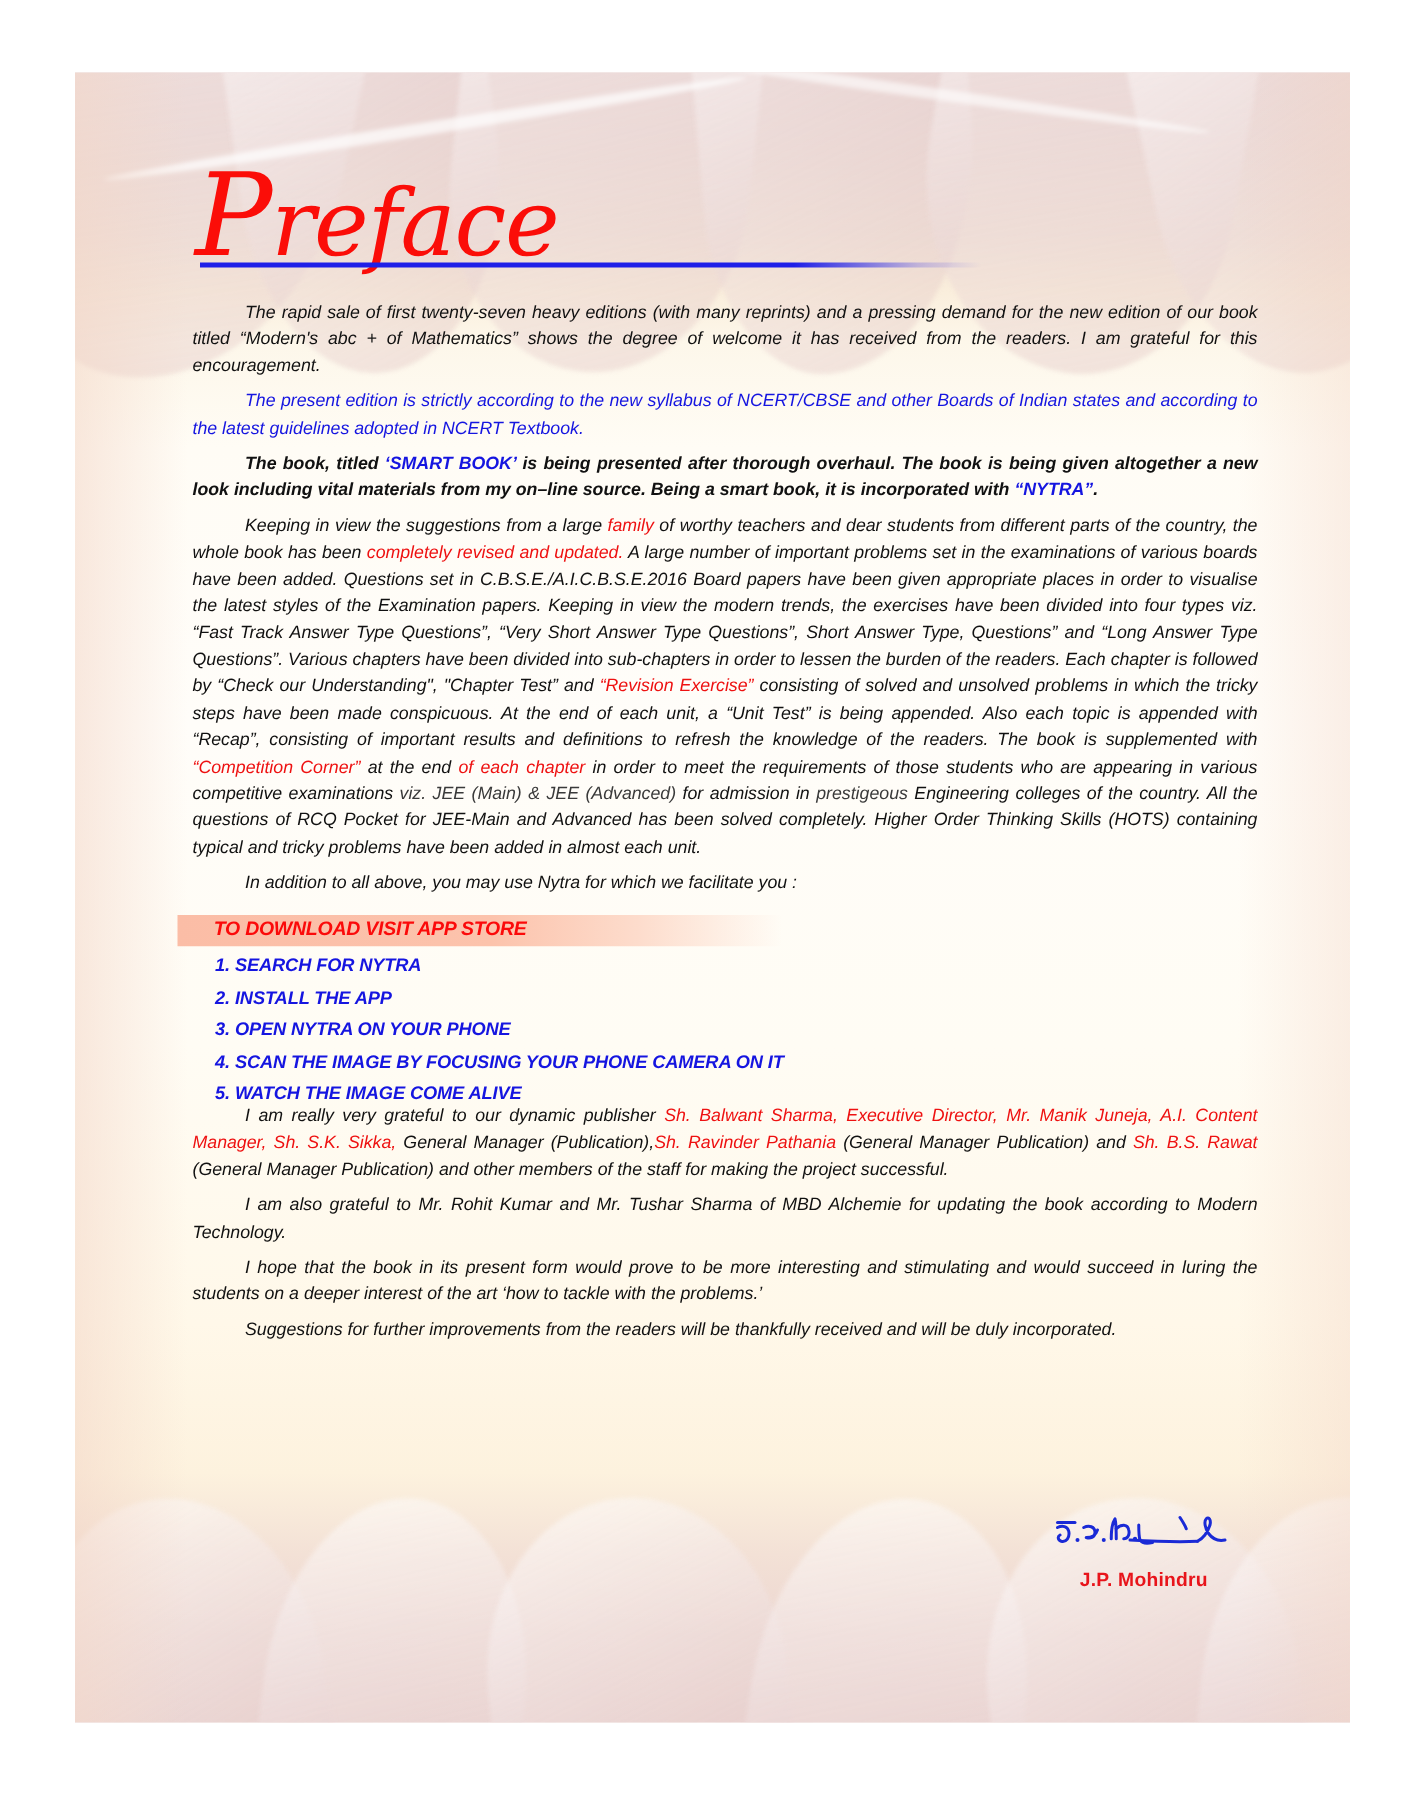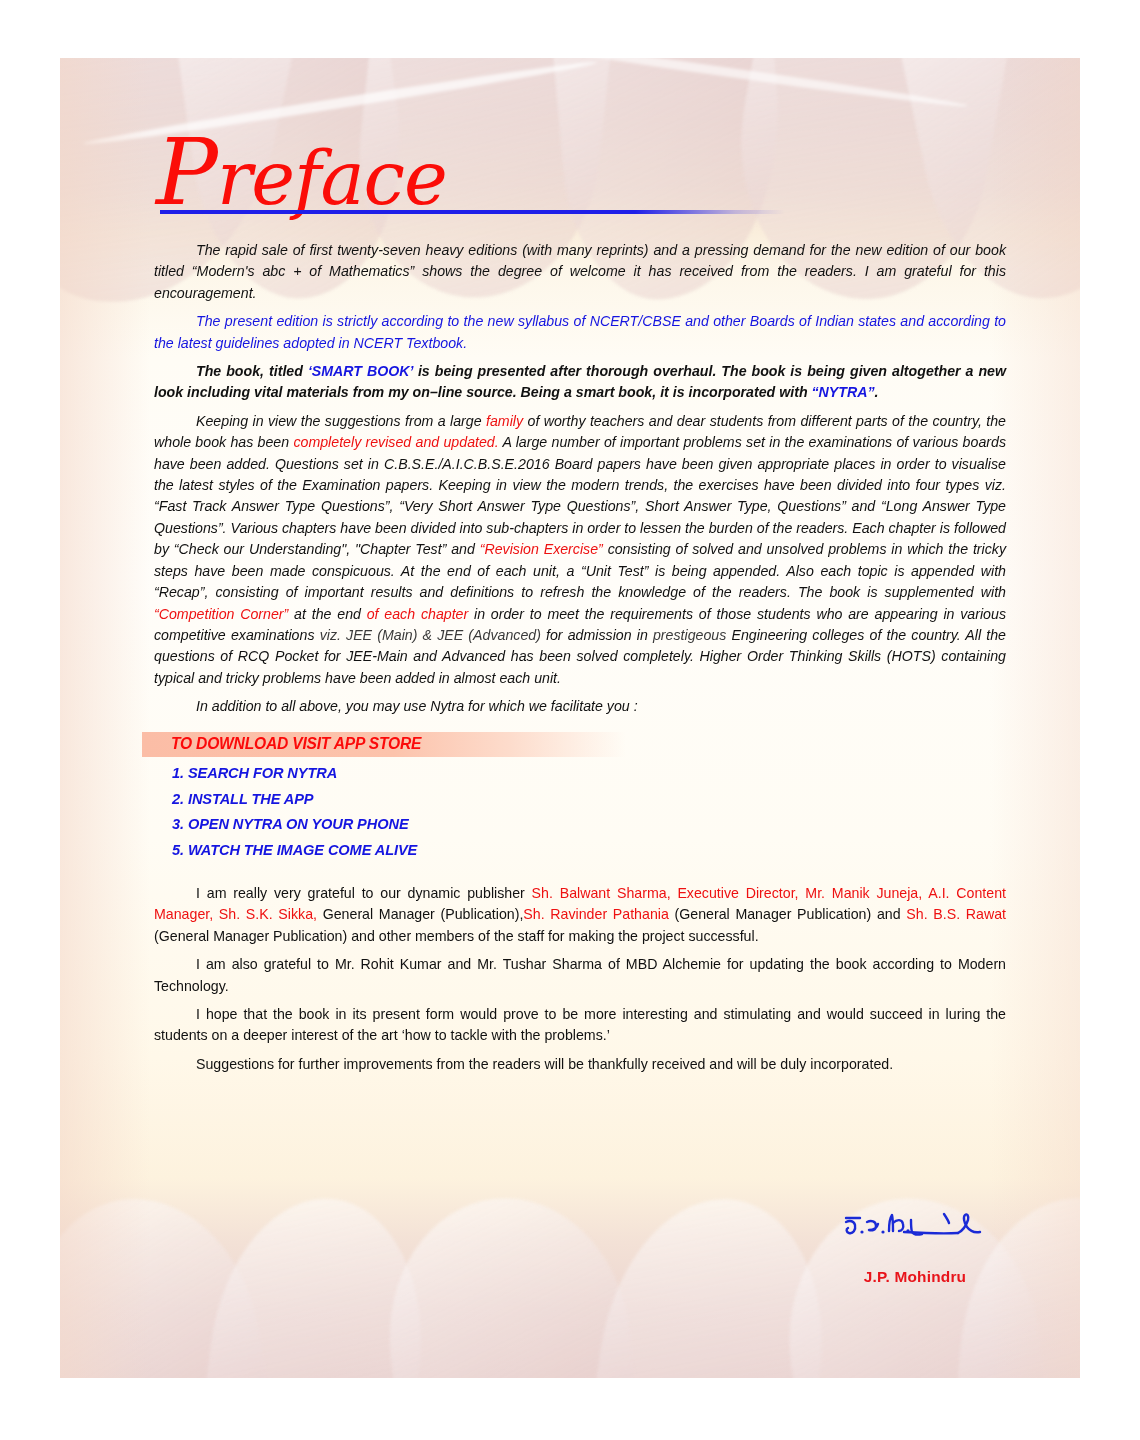--- a/index.html
+++ b/index.html
@@ -136,36 +136,37 @@
     white-space: nowrap;
   }
 
   #tail-text {
     position: absolute;
     left: 94px;
     top: 825px;
     width: 852px;
     font-size: 14.2px;
     line-height: 21.4px;
+    font-style: italic;
     color: #111111;
     text-align: justify;
   }
 
   
   #signature-block {
     position: absolute;
     left: 760px;
     top: 1148px;
     width: 190px;
     text-align: center;
   }
   #signature-mark { display: block; margin: 0 auto; }
   #signature-name {
     display: block;
-    margin-top: 16px;
+    margin-top: 4px;
     color: #e8141b;
     font-size: 15.4px;
     font-weight: bold;
     font-family: "Liberation Sans", sans-serif;
     font-style: normal;
     letter-spacing: .2px;
   }
 </style>
 </head>
 <body>
@@ -213,20 +214,21 @@
 
       <p class="para nojust"><span>In addition to all above, you may use Nytra for which we facilitate you :</span></p>
     </div>
 
     <div id="appbox">
       <div id="appstore-heading">TO DOWNLOAD VISIT APP STORE</div>
       <ol id="steps">
         <li>1. SEARCH FOR NYTRA</li>
         <li>2. INSTALL THE APP</li>
         <li>3. OPEN NYTRA ON YOUR PHONE</li>
+        <li>4. SCAN THE IMAGE BY FOCUSING YOUR PHONE CAMERA ON IT</li>
         <li>5. WATCH THE IMAGE COME ALIVE</li>
       </ol>
     </div>
 
     <div id="tail-text">
       <p class="para"><span>I am really very grateful to our dynamic publisher </span><span class="red">Sh. Balwant Sharma, Executive Director, Mr. Manik Juneja, A.I. Content Manager, Sh. S.K. Sikka,</span><span> General Manager (Publication),</span><span class="red">Sh. Ravinder Pathania</span><span> (General Manager Publication) and </span><span class="red">Sh. B.S. Rawat</span><span> (General Manager Publication) and other members of the staff for making the project successful.</span></p>
 
       <p class="para"><span>I am also grateful to Mr. Rohit Kumar and Mr. Tushar Sharma of MBD  Alchemie for updating the book according to Modern Technology.</span></p>
 
       <p class="para"><span>I hope that the book in its present form would prove to be more interesting and stimulating and would succeed in luring the students on a deeper interest of the art ‘how to tackle with the problems.’</span></p>

